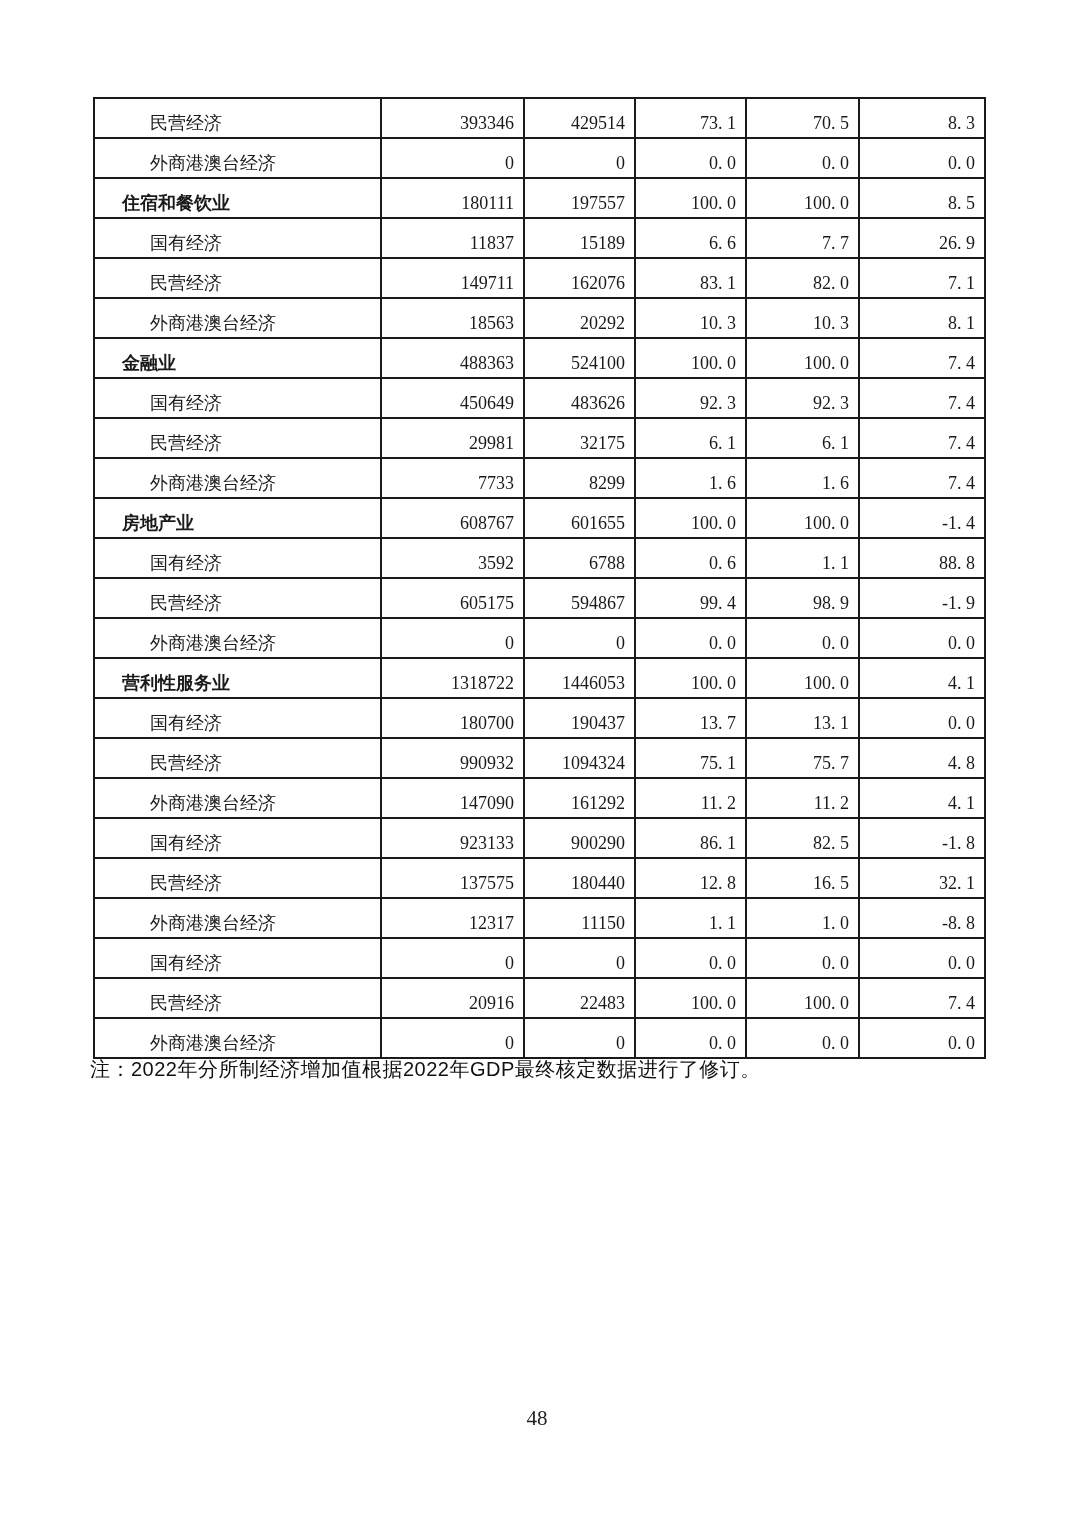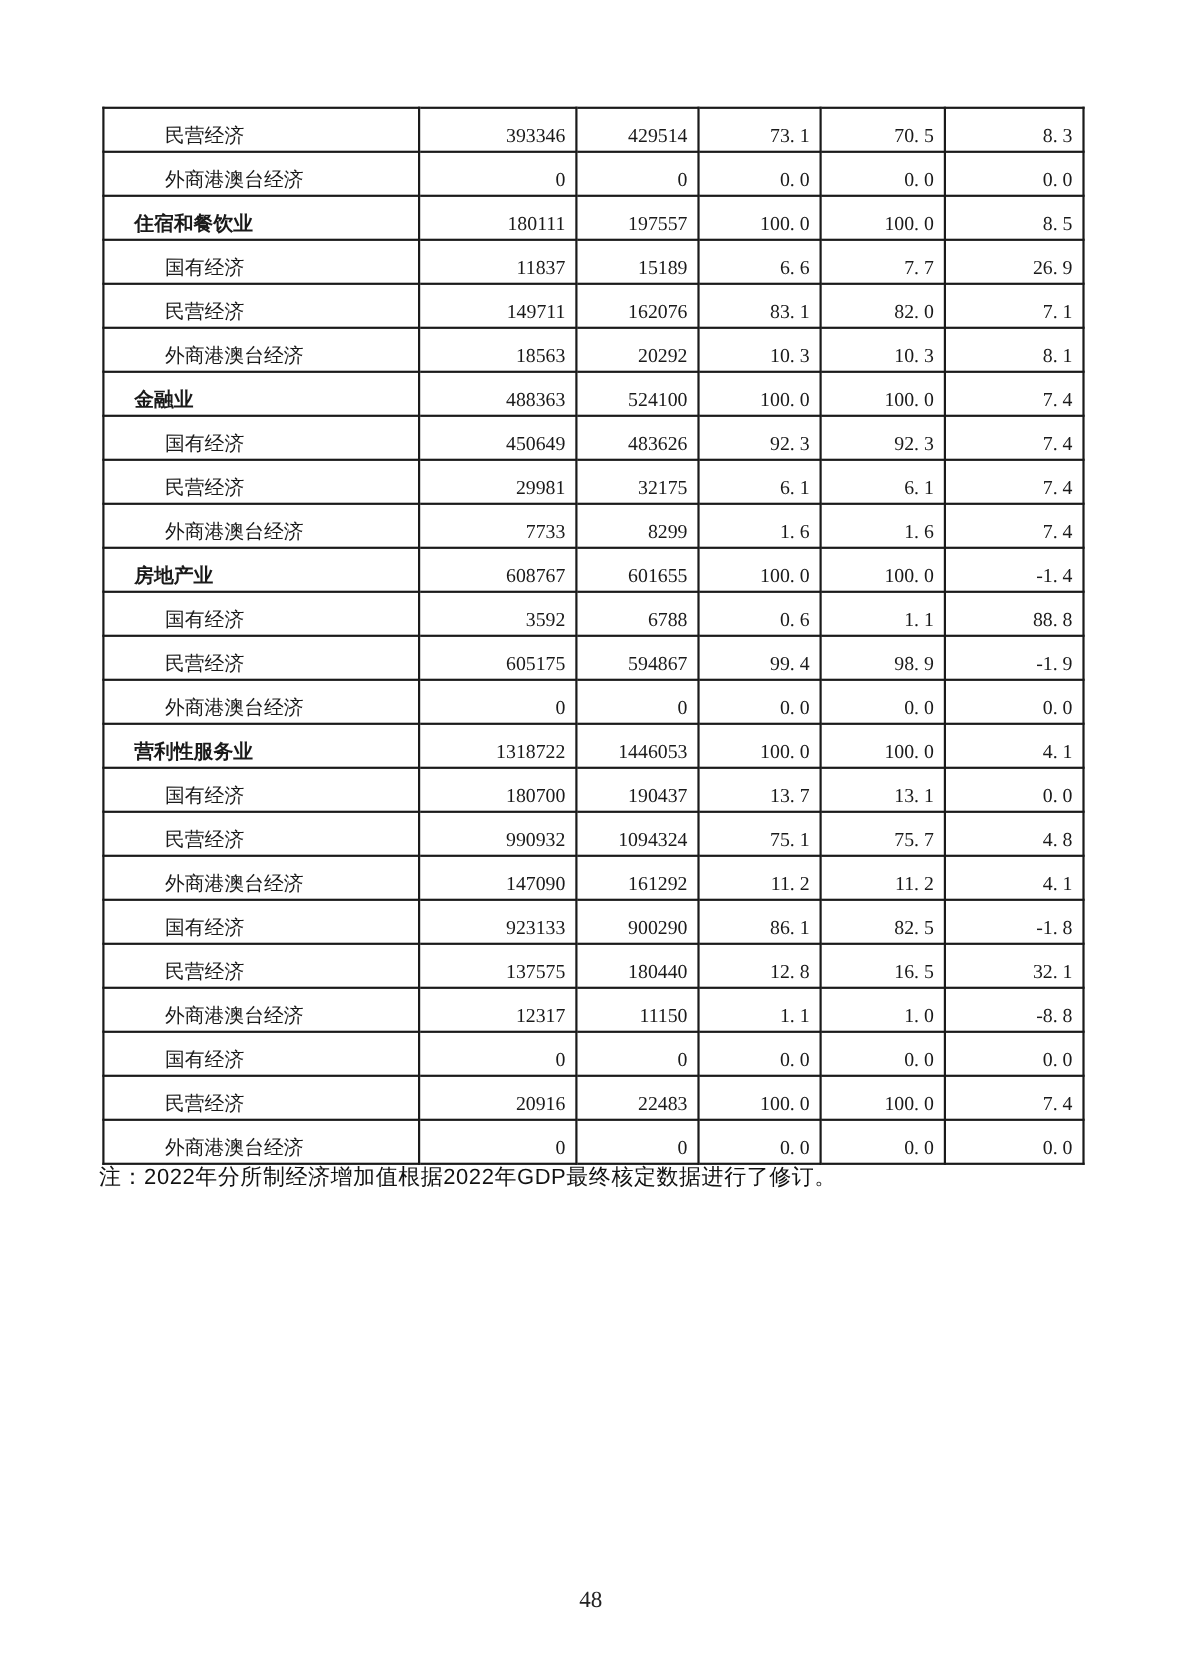--- a/index.html
+++ b/index.html
@@ -58,21 +58,21 @@
     top: 1056px;
     font-size: 20px;
     font-weight: normal;
     font-family: "Liberation Sans", "DejaVu Sans", sans-serif;
     color: #111111;
     letter-spacing: 0.5px;
   }
   .page-number {
     position: absolute;
     left: 0;
-    top: 1442px;
+    top: 1406px;
     width: 100%;
     text-align: center;
     font-size: 21px;
     font-family: "Liberation Serif", "DejaVu Serif", serif;
     color: #222222;
   }
 </style>
 </head>
 <body>
 

